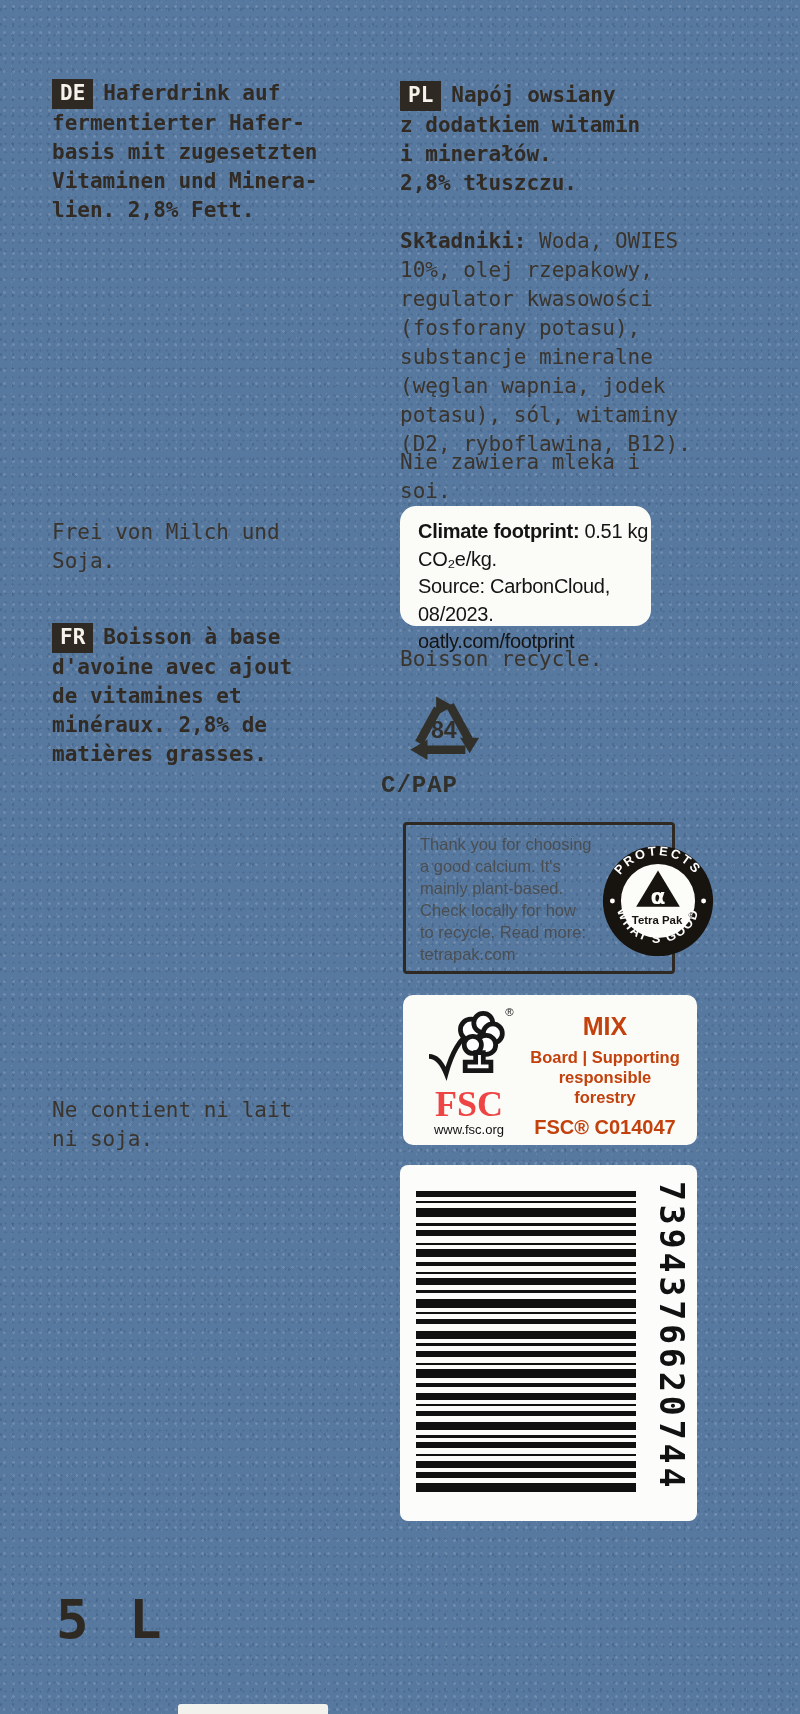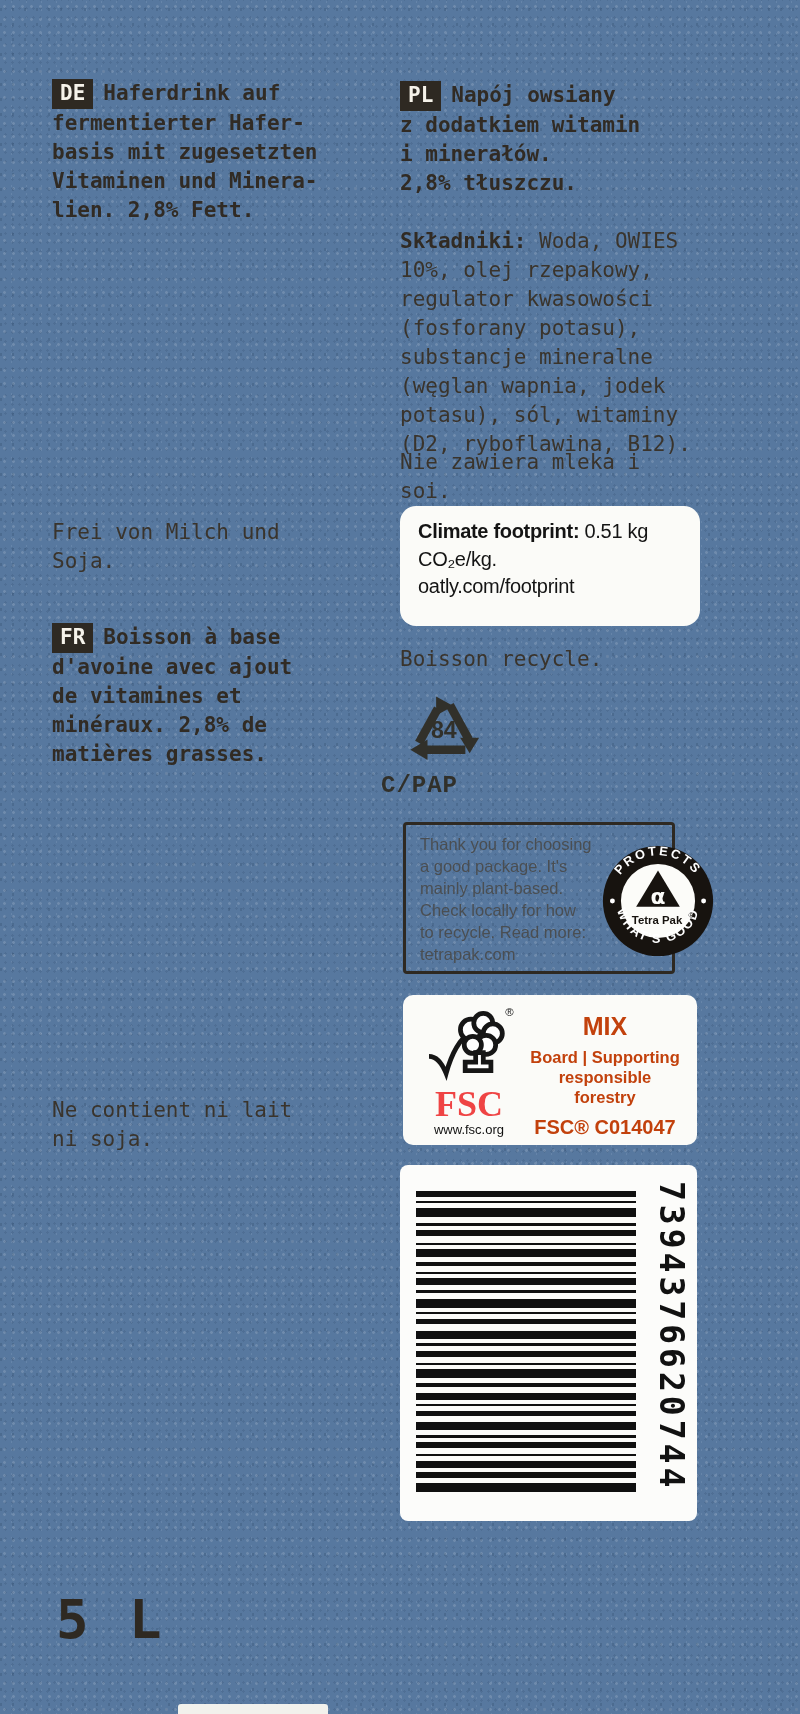--- a/index.html
+++ b/index.html
@@ -24,21 +24,21 @@
     font-weight:700; font-size:21px; line-height:25px;
     padding:2px 8px 3px 8px; margin-right:10px; vertical-align:baseline;
   }
   .col-left{ left:52px; width:302px; }
   .col-right{ left:400px; width:302px; }
 
   .card{
     position:absolute; background:#fbfbf8; border-radius:16px;
     color:#141414; font-family:"Liberation Sans","DejaVu Sans",sans-serif;
   }
-  .climate{ left:400px; top:506px; width:300px; height:120px; padding:12px 0 0 18px; box-sizing:border-box;}
+  .climate{ left:400px; top:506px; width:251px; height:120px; padding:12px 0 0 18px; box-sizing:border-box;}
   .climate p{ margin:0; font-size:20px; line-height:27.5px; letter-spacing:-0.3px;}
   .climate .cf-label{ font-weight:700; }
 
   .recycle-icon{ position:absolute; left:400px; top:680px; width:86px; height:88px;}
   .cpap{ position:absolute; left:381px; top:772px; font-family:Liberation Mono, monospace;
          font-weight:700; font-size:24px; letter-spacing:1px; color:#31302a;text-align:center;}
 
   .tetra-box{
     position:absolute; left:403px; top:822px; width:272px; height:152px; box-sizing:border-box;
     border:3px solid #2e2922; border-radius:4px; padding:8px 14px;
@@ -111,20 +111,21 @@
 (fosforany potasu),
 substancje mineralne
 (węglan wapnia, jodek
 potasu), sól, witaminy
 (D2, ryboflawina, B12).</span>
   </p>
   <p class="tw col-right" style="top:448px;">Nie zawiera mleka i soi.</p>
 
   <div class="card climate">
     <p><span class="cf-label">Climate footprint:</span><span> 0.51 kg CO₂e/kg.</span></p>
+    <p>Source: CarbonCloud, 08/2023.</p>
     <p>oatly.com/footprint</p>
   </div>
 
   <p class="tw col-right" style="top:645px;">Boisson recycle.</p>
 
   <div class="recycle-icon">
     <svg viewBox="0 0 100 96" width="86" height="88">
       <g stroke="#31302a" stroke-width="10" fill="none">
         <path d="M22 70 L44 30"></path>
         <path d="M58 26 L80 66"></path>
@@ -134,21 +135,21 @@
         <polygon points="42,16 62,27 42,38"></polygon>
         <polygon points="70,64 92,64 81,82"></polygon>
         <polygon points="32,66 32,90 12,78"></polygon>
       </g>
       <text x="51" y="64" text-anchor="middle" font-family="Liberation Sans, DejaVu Sans, sans-serif" font-size="27" font-weight="bold" fill="#31302a">84</text>
     </svg>
   </div>
   <div class="cpap">C/PAP</div>
 
   <div class="tetra-box">Thank you for choosing
-a good package. It's
+a good calcium. It's
 mainly plant-based.
 Check locally for how
 to recycle. Read more:
 tetrapak.com</div>
   <div class="tetra-badge">
     <svg viewBox="0 0 120 120" width="114" height="114">
       <circle cx="60" cy="60" r="58" fill="#17130f"></circle>
       <circle cx="60" cy="60" r="39" fill="#fcfcf9"></circle>
       <defs>
         <path id="arcTop" d="M 12 60 A 48 48 0 1 1 108 60" fill="none"></path>

